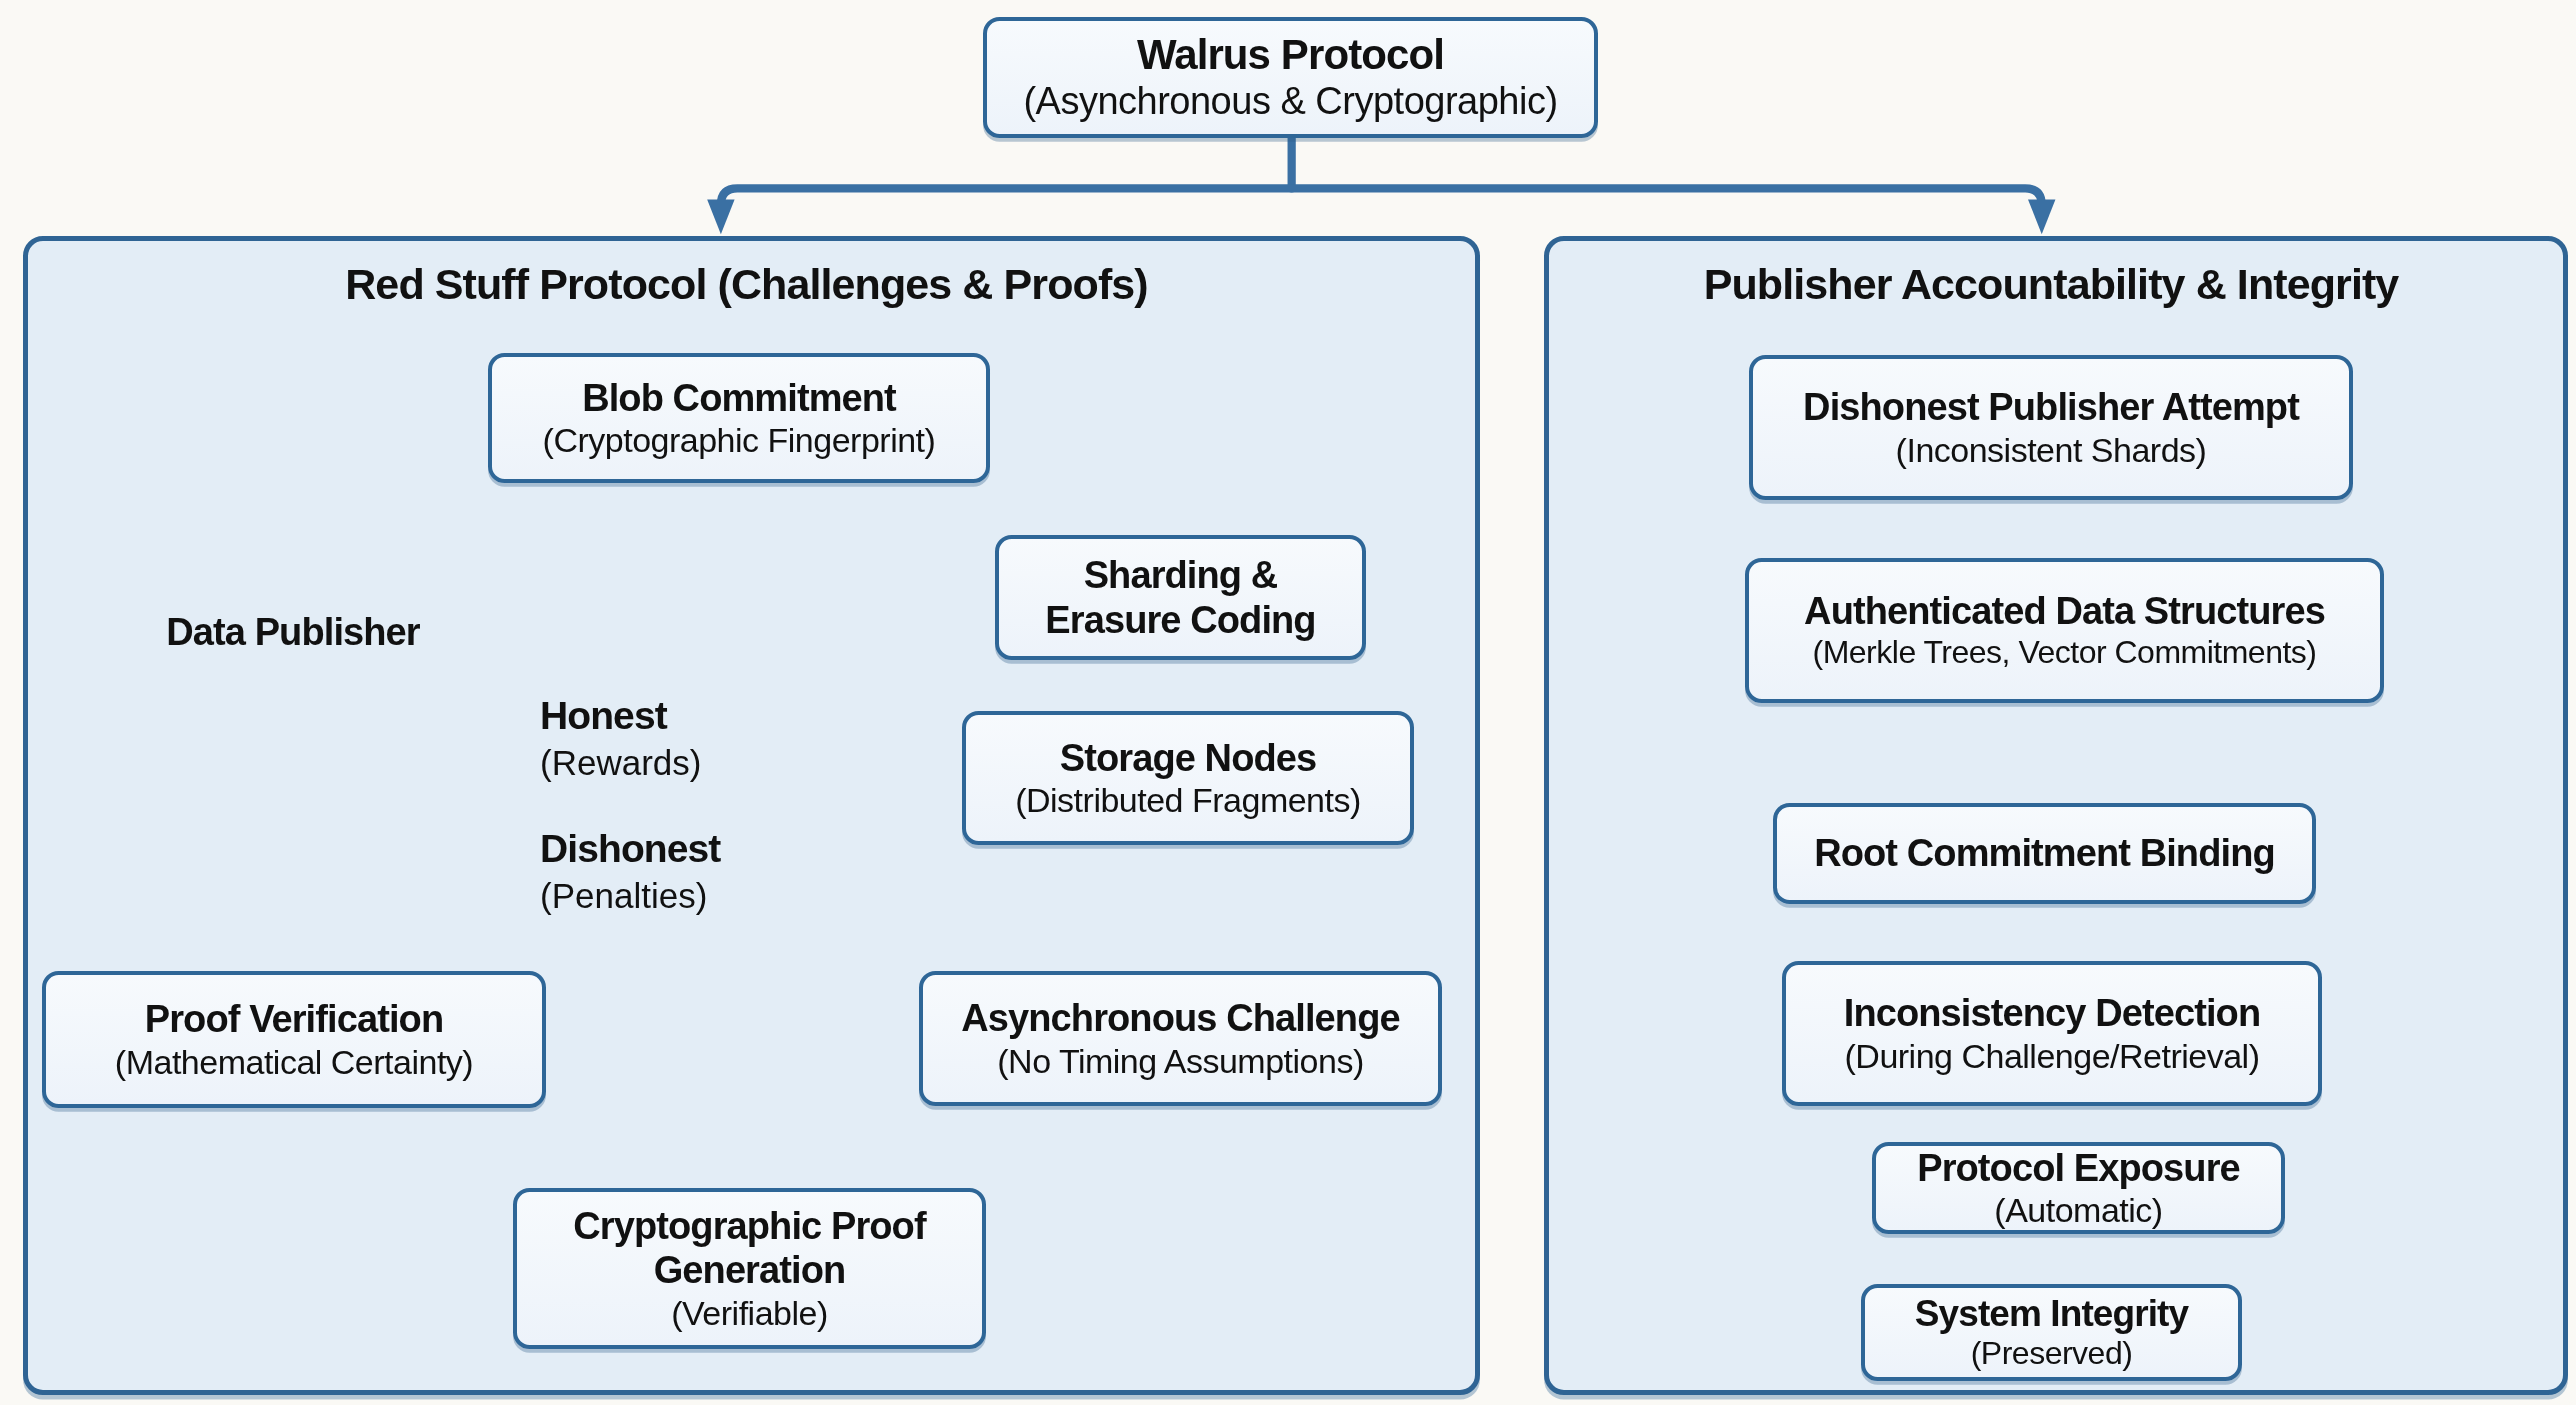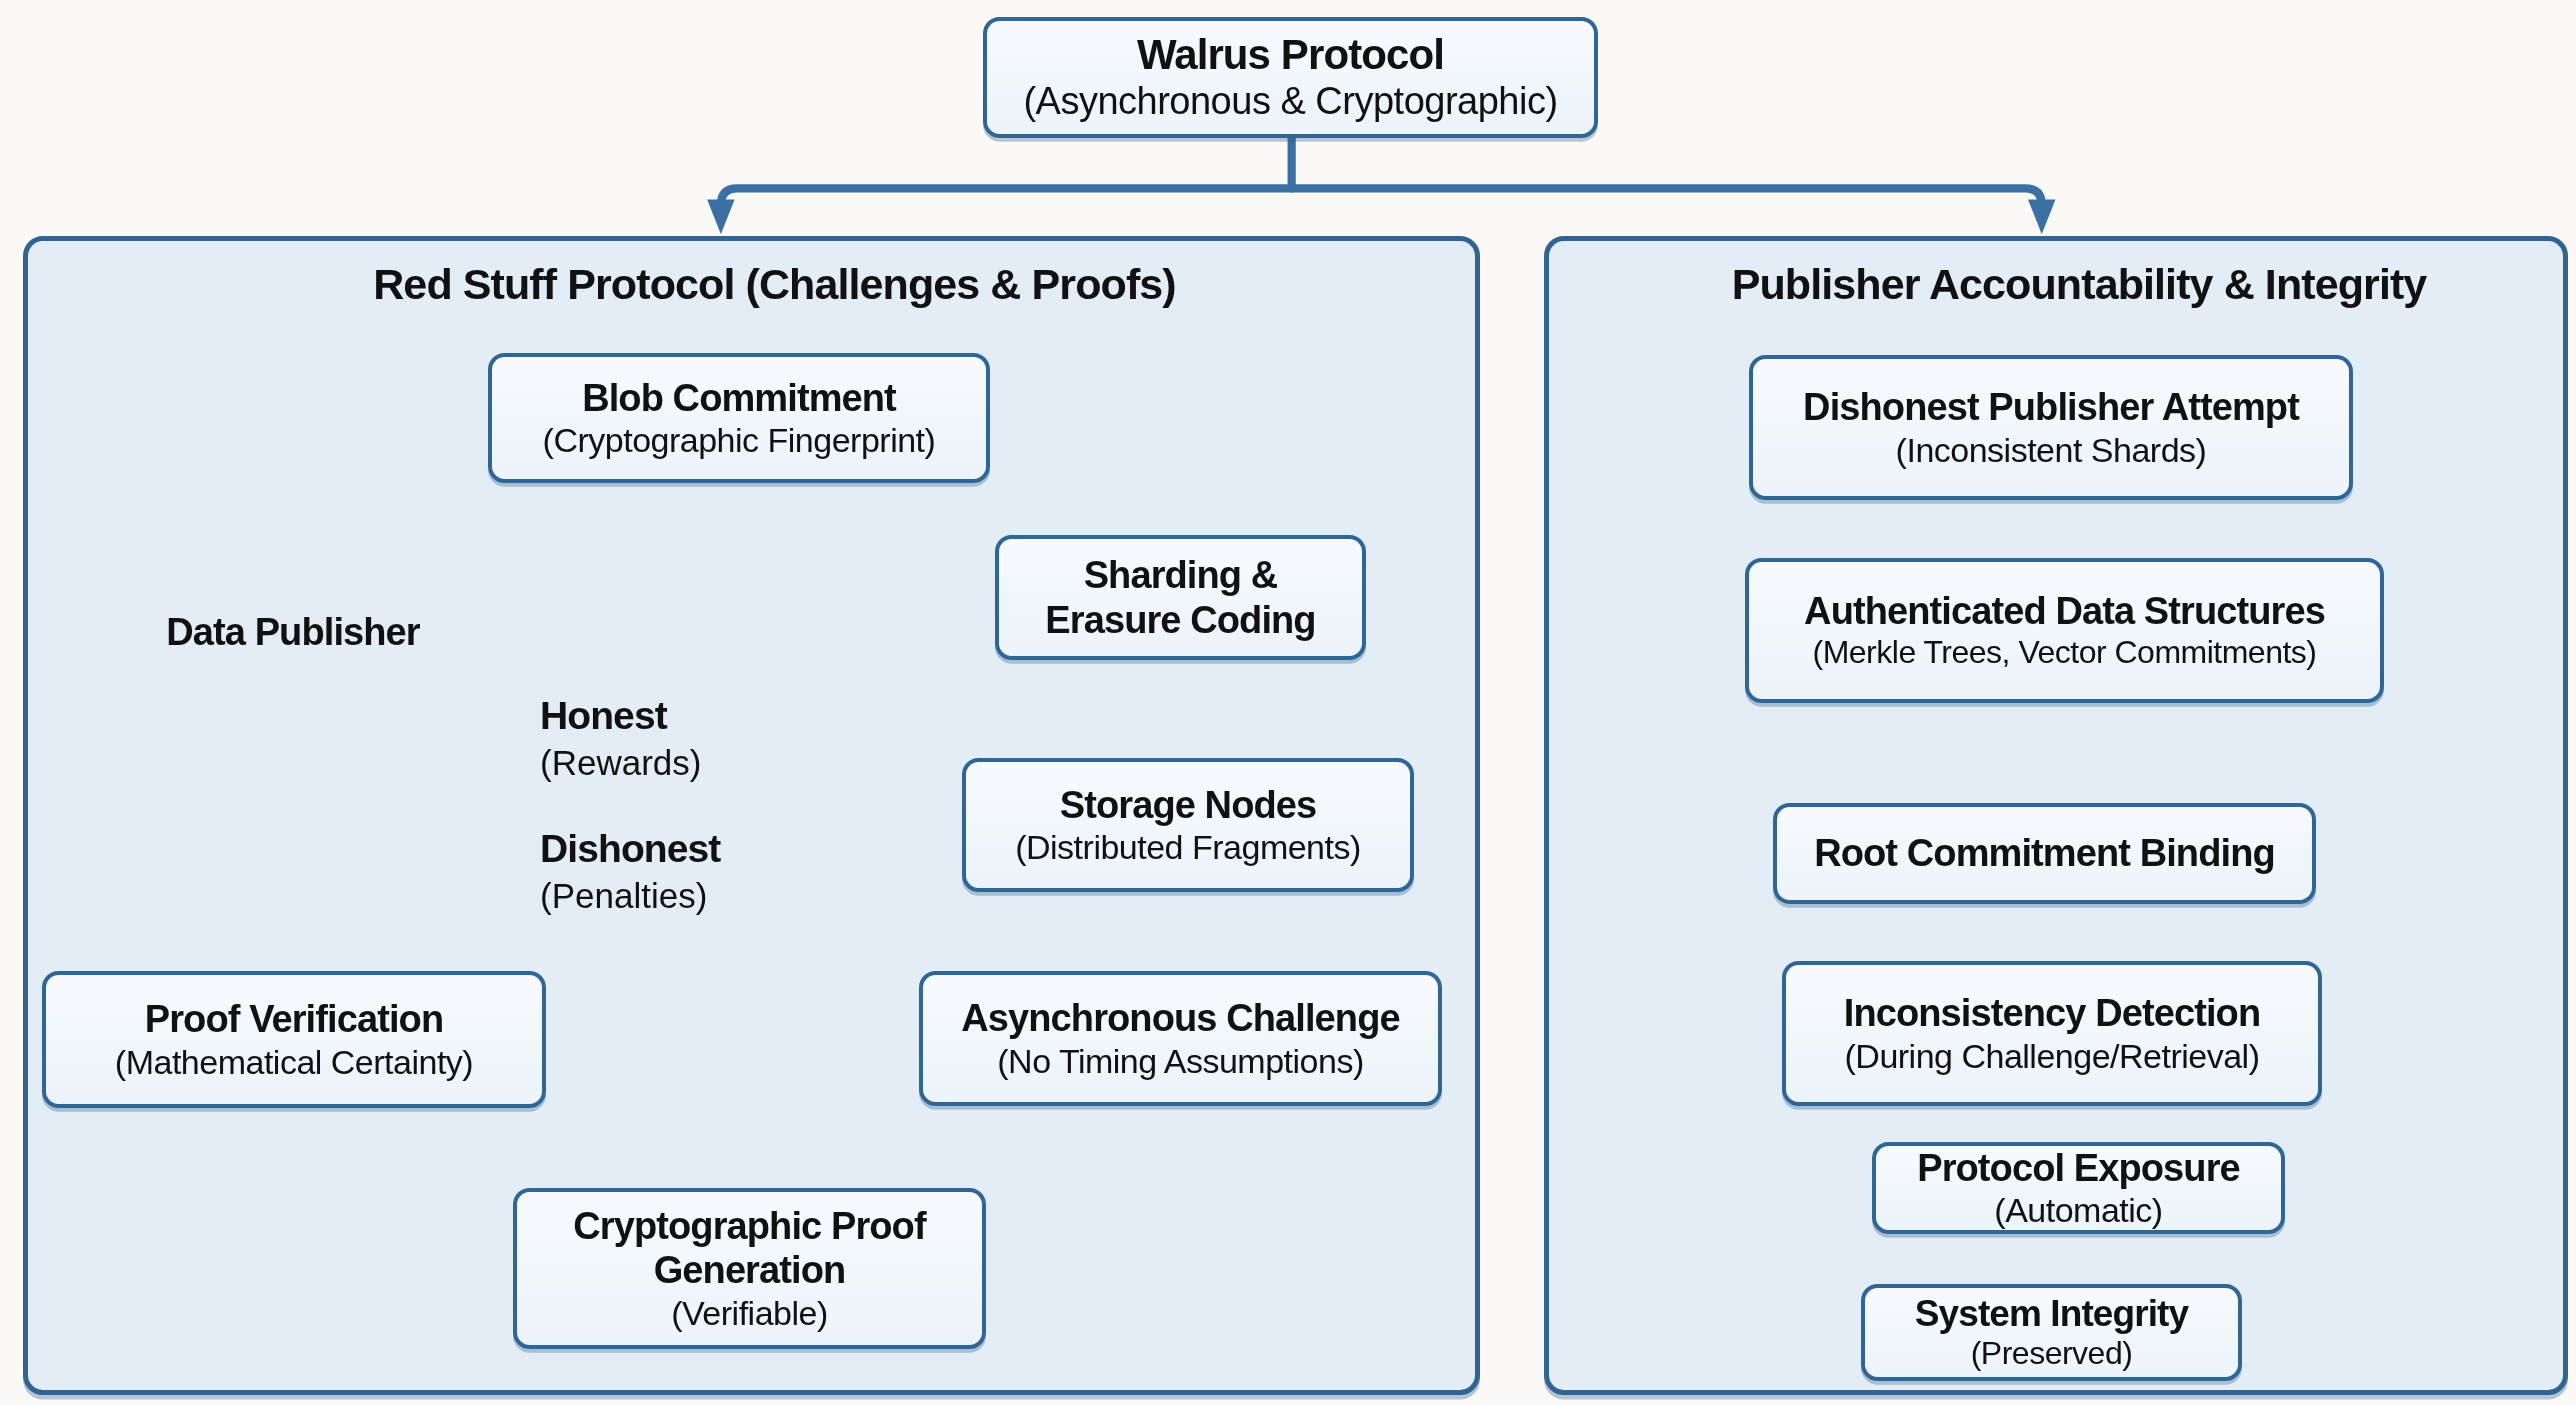--- a/index.html
+++ b/index.html
@@ -2,21 +2,21 @@
 <html style="font-size:14.6px"><head>
 <meta charset="utf-8">
 <style>
   html,body{margin:0;padding:0;background:#faf9f5;}
   #stage{position:relative;width:2576px;height:1405px;overflow:hidden;
          font-family:"Liberation Sans", sans-serif;color:#111;}
   svg{position:absolute;left:0;top:0;}
   .panel{position:absolute;border:5.5px solid #2f6494;border-radius:20px;
          background:#e3edf6;box-shadow:0 4.6px 0 rgba(47,100,148,.35);}
   .panel-title{position:absolute;width:100%;text-align:center;
-         font-weight:bold;font-size:43px;letter-spacing:-0.9px;padding-left:28px;}
+         font-weight:bold;font-size:43px;letter-spacing:-0.9px;}
   .node{position:absolute;border:4.6px solid #2e6697;border-radius:16.5px;
         background:linear-gradient(#f7fafd,#edf3fa);
         box-shadow:0 3.7px 0 rgba(44,90,134,.32);
         display:flex;flex-direction:column;align-items:center;justify-content:center;
         text-align:center;padding:5.5px 12.8px;box-sizing:border-box;line-height:1.18;}
   .node .t{font-weight:bold;font-size:38px;letter-spacing:-0.9px;}
   .node .s{font-size:34px;letter-spacing:-0.5px;}
   .node .s:empty{display:none;}
   .freelabel{position:absolute;line-height:1.25;}
   .freelabel .t{font-weight:bold;font-size:39px;letter-spacing:-0.9px;display:block;}
@@ -103,21 +103,21 @@
   <div class="node" style="left:488px;top:353px;width:502px;height:130px;">
     <span class="t">Blob Commitment</span>
     <span class="s">(Cryptographic Fingerprint)</span>
   </div>
 
   <div class="node" style="left:995px;top:535px;width:371px;height:125px;">
     <span class="t">Sharding &amp; Erasure Coding</span>
 
   </div>
 
-  <div class="node" style="left:962px;top:758px;width:452px;height:134px;">
+  <div class="node" style="left:962px;top:711px;width:452px;height:134px;">
     <span class="t">Storage Nodes</span>
     <span class="s">(Distributed Fragments)</span>
   </div>
 
   <div class="node" style="left:919px;top:971px;width:523px;height:135px;">
     <span class="t">Asynchronous Challenge</span>
     <span class="s">(No Timing Assumptions)</span>
   </div>
 
   <div class="node" style="left:513px;top:1188px;width:473px;height:161px;">

